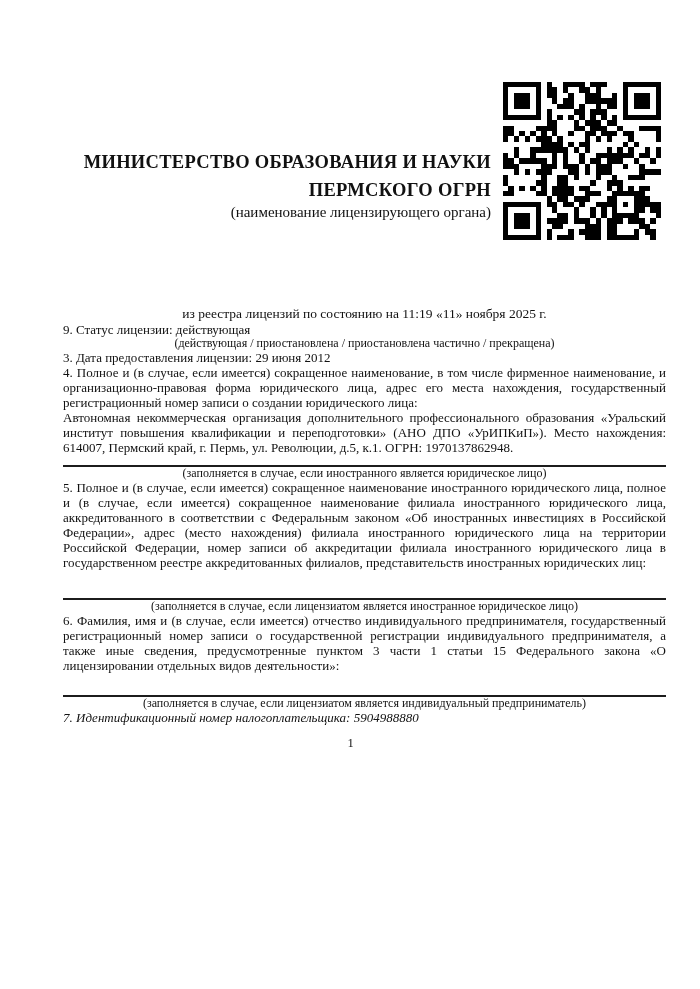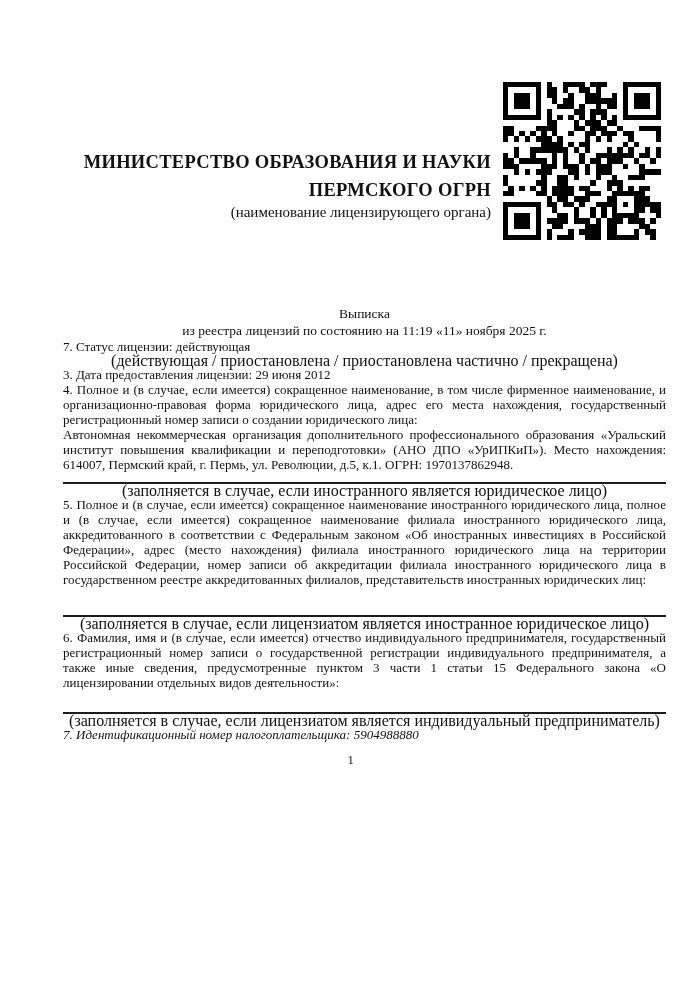--- a/index.html
+++ b/index.html
@@ -49,21 +49,21 @@
   }
   .content {
     margin: 0 34px 0 63px;
     font-size: 13px;
     line-height: 15px;
     text-align: justify;
   }
   .content p { margin: 0; }
   .item-1 { margin-top: 33px; }
   .small-caption {
-    font-size: 16px;
+    font-size: 12px;
     line-height: 13px;
     text-align: center;
     text-align-last: center;
     margin-right: 66px;
   }
   .cap-under-text { margin-top: 2px; }
   .item-2 { margin-top: 21px; }
   .item-3 { margin-top: 18px; }
   .item-4 { margin-top: 14px; }
   .fill-line {
@@ -534,27 +534,26 @@
             <rect x="22" y="28" width="1" height="1"></rect>
             <rect x="23" y="28" width="1" height="1"></rect>
             <rect x="24" y="28" width="1" height="1"></rect>
             <rect x="27" y="28" width="1" height="1"></rect>
           </g>
         </svg>
       </div>
   </div>
 
   <div class="doc-title">
-    <div>Выписка</div>
     <div>из реестра лицензий по состоянию на 11:19 «11» ноября 2025 г.</div>
   </div>
 
   <div class="content">
 
-    <p class="item-1">7. Статус лицензии: действующая</p>
+    <p class="item-1">9. Статус лицензии: действующая</p>
     <p class="small-caption cap-under-text">(действующая / приостановлена / приостановлена частично / прекращена)</p>
 
 
     <p class="item-3">3. Дата предоставления лицензии: 29 июня 2012</p>
 
     <p class="item-4">4. Полное и (в случае, если имеется) сокращенное наименование, в том числе фирменное наименование, и организационно-правовая форма юридического лица, адрес его места нахождения, государственный регистрационный номер записи о создании юридического лица:</p>
     <p>Автономная некоммерческая организация дополнительного профессионального образования «Уральский институт повышения квалификации и переподготовки» (АНО ДПО «УрИПКиП»). Место нахождения: 614007, Пермский край, г. Пермь, ул. Революции, д.5, к.1. ОГРН: 1970137862948.</p>
     <div class="fill-line line-4"></div>
     <p class="small-caption cap-under-line">(заполняется в случае, если иностранного является юридическое лицо)</p>
 

